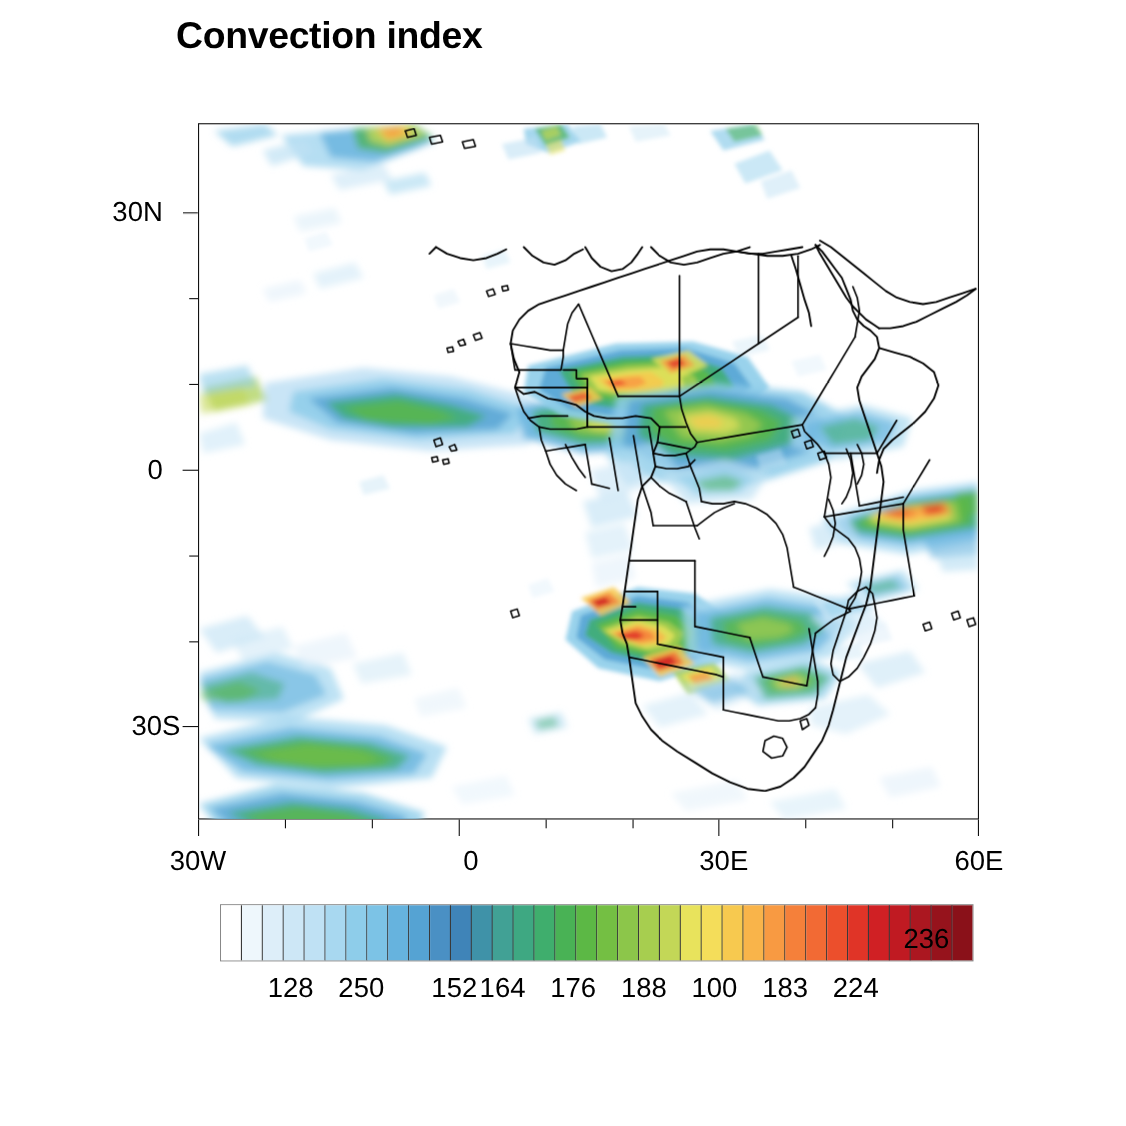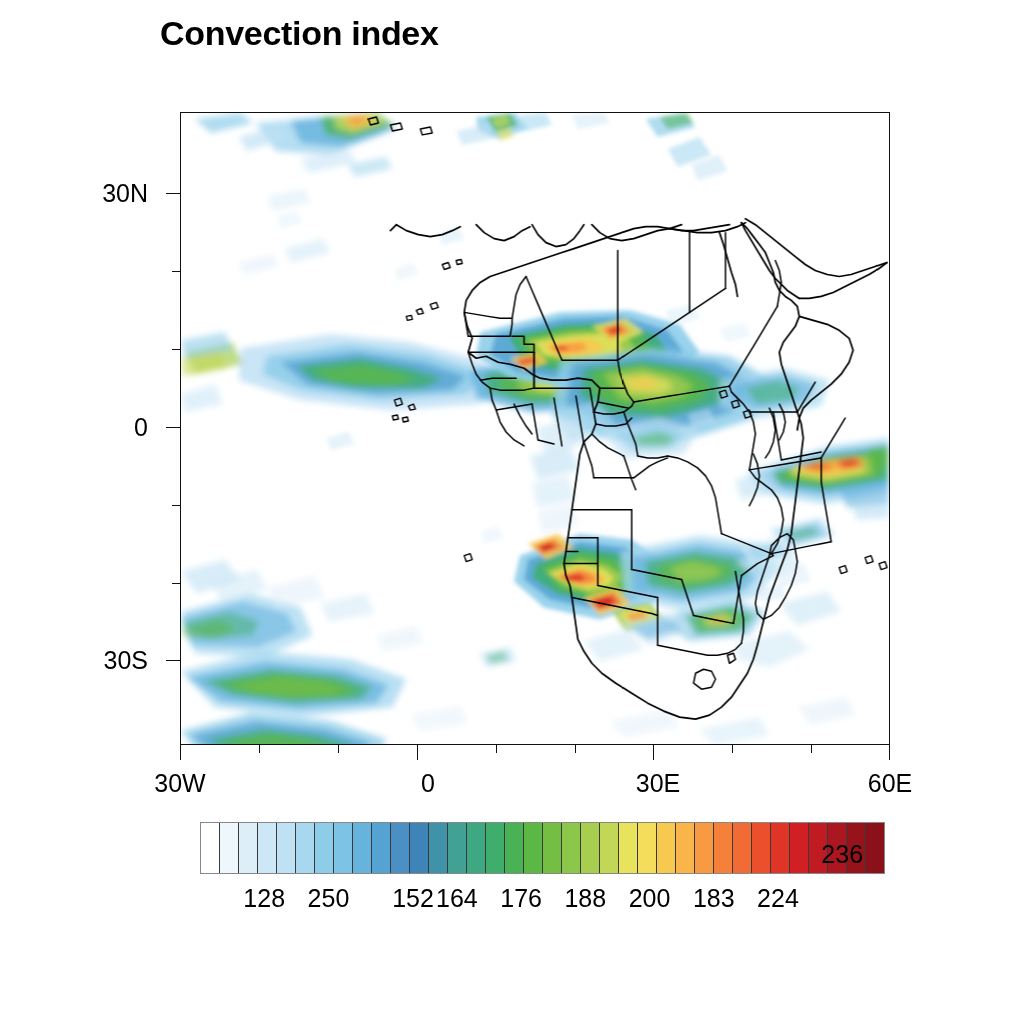--- a/index.html
+++ b/index.html
@@ -474,21 +474,21 @@
   <div class="tick v" style="left:417px;top:745px;height:15px;"></div>
   <div class="tick v" style="left:496px;top:745px;height:8px;"></div>
   <div class="tick v" style="left:575px;top:745px;height:8px;"></div>
   <div class="tick v" style="left:653px;top:745px;height:15px;"></div>
   <div class="tick v" style="left:732px;top:745px;height:8px;"></div>
   <div class="tick v" style="left:811px;top:745px;height:8px;"></div>
   <div class="tick v" style="left:889px;top:745px;height:15px;"></div>
 
   <div class="axlabel y" style="left:48px;top:181px;width:100px;">30N</div>
   <div class="axlabel y" style="left:48px;top:415px;width:100px;">0</div>
-  <div class="axlabel y" style="left:48px;top:648px;width:100px;">30S</div>
+  <div class="axlabel y" style="left:64px;top:648px;width:100px;">30S</div>
 
   <div class="axlabel x" style="left:130px;top:771px;width:100px;">30W</div>
   <div class="axlabel x" style="left:378px;top:771px;width:100px;">0</div>
   <div class="axlabel x" style="left:608px;top:771px;width:100px;">30E</div>
   <div class="axlabel x" style="left:840px;top:771px;width:100px;">60E</div>
 
   <div id="cbar">
       <div class="cell" style="background: rgb(255, 255, 255);"></div>
       <div class="cell" style="background: rgb(238, 247, 252);"></div>
       <div class="cell" style="background: rgb(221, 238, 249);"></div>
@@ -526,19 +526,19 @@
       <div class="cell" style="background: rgb(150, 19, 28);"></div>
       <div class="cell" style="background: rgb(138, 17, 25);"></div>
     </div>
   <div id="cbar-ticks">
       <div class="cbtick" style="left: 224.219px; top: 886px; width: 80px;">128</div>
       <div class="cbtick" style="left: 288.438px; top: 886px; width: 80px;">250</div>
       <div class="cbtick" style="left: 373px; top: 886px; width: 80px;">152</div>
       <div class="cbtick" style="left: 416.875px; top: 886px; width: 80px;">164</div>
       <div class="cbtick" style="left: 481.094px; top: 886px; width: 80px;">176</div>
       <div class="cbtick" style="left: 545.312px; top: 886px; width: 80px;">188</div>
-      <div class="cbtick" style="left: 609.531px; top: 886px; width: 80px;">200</div>
+      <div class="cbtick" style="left: 609.531px; top: 886px; width: 80px;">100</div>
       <div class="cbtick" style="left: 673.75px; top: 886px; width: 80px;">183</div>
       <div class="cbtick" style="left: 737.969px; top: 886px; width: 80px;">224</div>
       <div class="cbtick" style="left: 802.188px; top: 842px; width: 80px;">236</div>
     </div>
 
 </div>
 
 </body></html>

